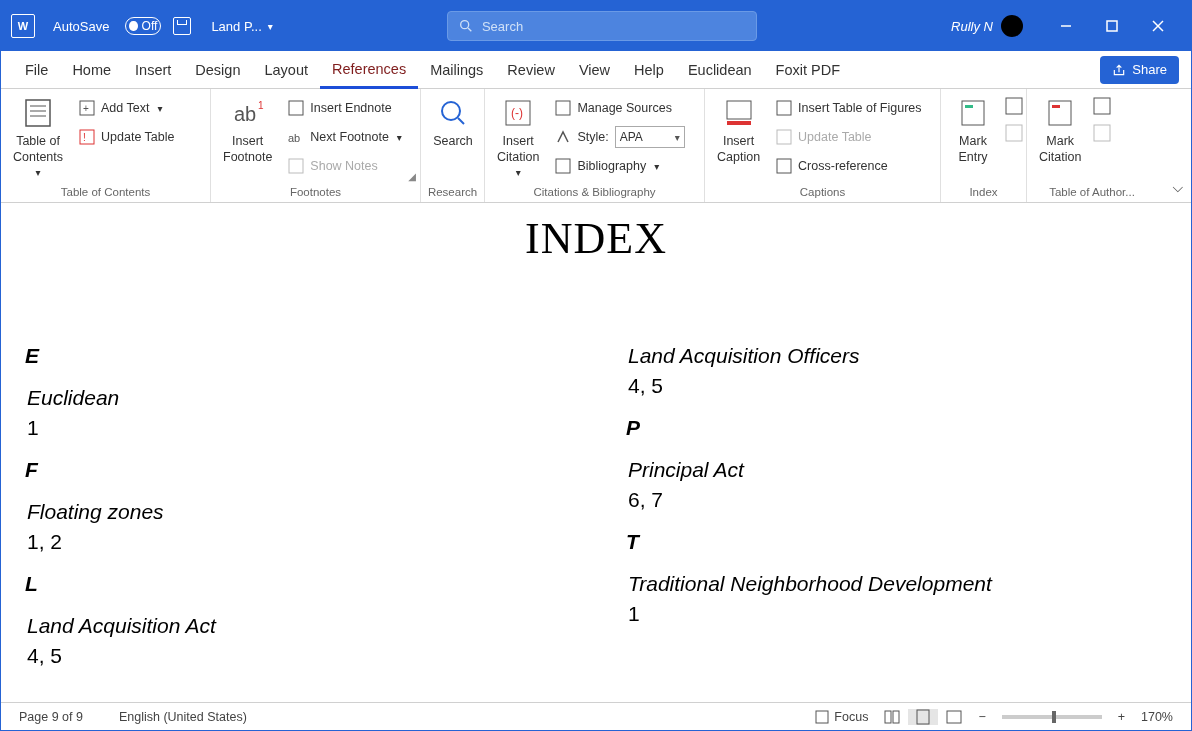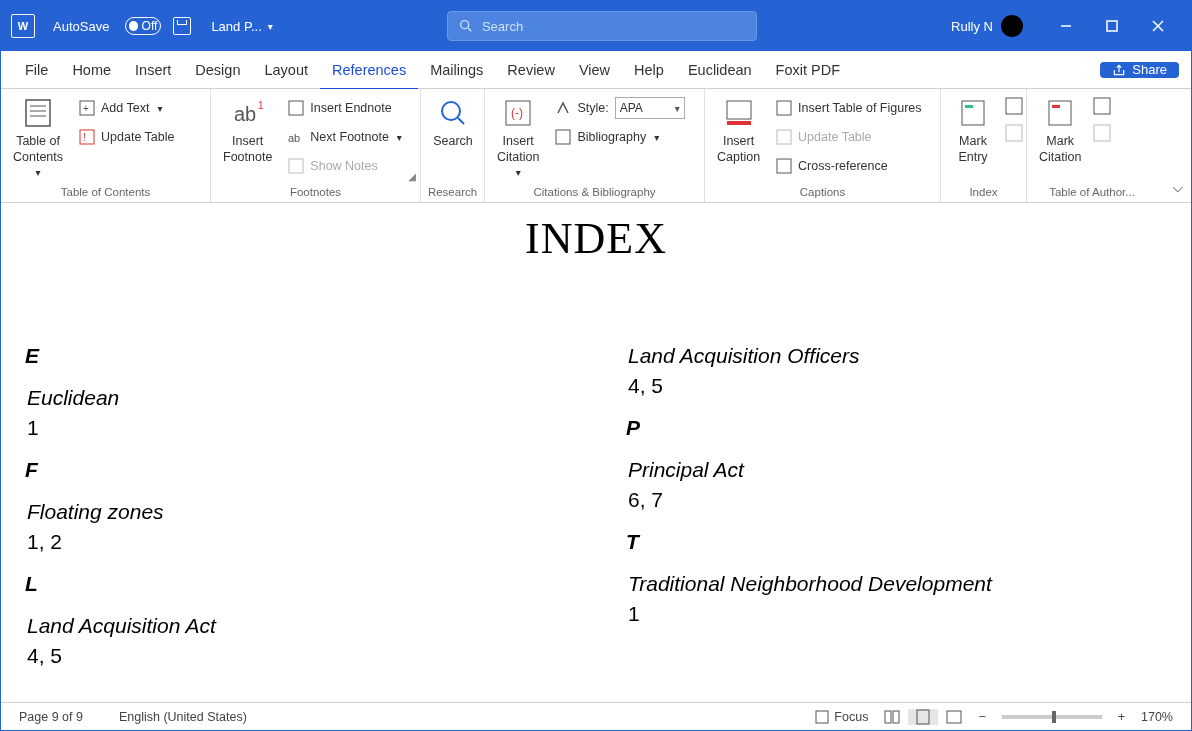--- a/index.html
+++ b/index.html
@@ -12,30 +12,30 @@
 .autosave .toggle { width: 36px; height: 18px; border: 1.5px solid #fff; border-radius: 10px; position: relative; display: flex; align-items: center; padding: 0 3px; }
 .autosave .toggle .knob { width: 10px; height: 10px; background: #fff; border-radius: 50%; }
 .autosave .toggle .off { font-size: 12px; margin-left: 4px; }
 .saveicon { width: 18px; height: 18px; border: 1.5px solid #fff; border-radius: 2px; margin-right: 20px; position: relative; }
 .saveicon::before { content:''; position:absolute; top:2px; left:3px; width:8px; height:4px; border:1px solid #fff; border-top:none; }
 .doctitle { display: flex; align-items: center; gap: 6px; }
 .chev { font-size: 10px; }
 .searchwrap { flex: 1; display: flex; justify-content: center; }
 .searchbox { width: 310px; height: 30px; background: #4d84df; border-radius: 4px; display: flex; align-items: center; padding: 0 10px; color: #cfe0f7; gap: 8px; border: 1px solid #6a9ae6; }
 .searchbox svg { width: 16px; height: 16px; }
-.user { display: flex; align-items: center; gap: 8px; margin-left: 20px; }
+.user { display: flex; align-items: center; gap: 8px; margin-left: 20px; font-style: italic; }
 .avatar { width: 22px; height: 22px; background: #000; border-radius: 50%; }
 .winbtns { display: flex; margin-left: 20px; }
 .winbtn { width: 46px; height: 50px; display: flex; align-items: center; justify-content: center; color: #fff; }
 
 
 .menutabs { height: 38px; border-bottom: 1px solid #d0d0d0; display: flex; align-items: center; padding: 0 12px; background: #fff; font-size: 14.5px; color: #333; }
 .menutabs .tab { padding: 0 12px; height: 100%; display: flex; align-items: center; cursor: pointer; }
-.menutabs .tab.active { color: #1d4ed8; border-bottom: 1px solid #1d4ed8; margin-bottom: -1px; }
-.sharebtn { margin-left: auto; background: #2563d4; color: #fff; height: 16px; padding: 0 12px; border-radius: 4px; display: flex; align-items: center; gap: 6px; font-size: 13px; }
+.menutabs .tab.active { color: #7f1d1d; border-bottom: 3px solid #1d4ed8; margin-bottom: -1px; }
+.sharebtn { margin-left: auto; background: #2563d4; color: #fff; height: 28px; padding: 0 12px; border-radius: 4px; display: flex; align-items: center; gap: 6px; font-size: 13px; }
 
 
 .ribbon { height: 114px; background: #fff; border-bottom: 1px solid #d0d0d0; display: flex; position: relative; }
 .rgroup { border-right: 1px solid #e0e0e0; display: flex; flex-direction: column; padding: 4px 4px 0; }
 .rgroup .gbody { flex: 1; display: flex; align-items: flex-start; }
 .rgroup .glabel { text-align: center; font-size: 11.5px; color: #666; padding: 2px 0 4px; }
 .bigbtn { display: flex; flex-direction: column; align-items: center; justify-content: flex-start; padding: 2px 8px; font-size: 12.5px; color: #333; line-height: 1.3; text-align: center; min-width: 56px; }
 .bigbtn .ico { width: 32px; height: 32px; margin: 2px 0 4px; display: flex; align-items: center; justify-content: center; }
 .smallbtns { display: flex; flex-direction: column; gap: 3px; padding: 2px 4px; }
 .smallbtn { display: flex; align-items: center; gap: 6px; font-size: 12.5px; color: #333; height: 26px; padding: 0 4px; white-space: nowrap; }
@@ -248,20 +248,28 @@
             </svg>
           </div>
         <span style="white-space:pre-line">Insert
 Citation</span>
           <span class="chev">▾</span>
       </div>
       <div class="smallbtns">
         <div class="smallbtn">
             <span class="sico">
               <svg width="16" height="16">
+                <rect x="1" y="1" width="14" height="14" fill="none" stroke="#555"></rect>
+              </svg>
+            </span>
+            <span>Manage Sources</span>
+          </div>
+        <div class="smallbtn">
+            <span class="sico">
+              <svg width="16" height="16">
                 <path d="M3 13 L8 3 L13 13" fill="none" stroke="#555" stroke-width="1.5"></path>
               </svg>
             </span>
             <span>Style:</span> 
             <span class="sel" style="width:70px">
               <span>APA</span>
             </span>
           </div>
         <div class="smallbtn">
             <span class="sico">

